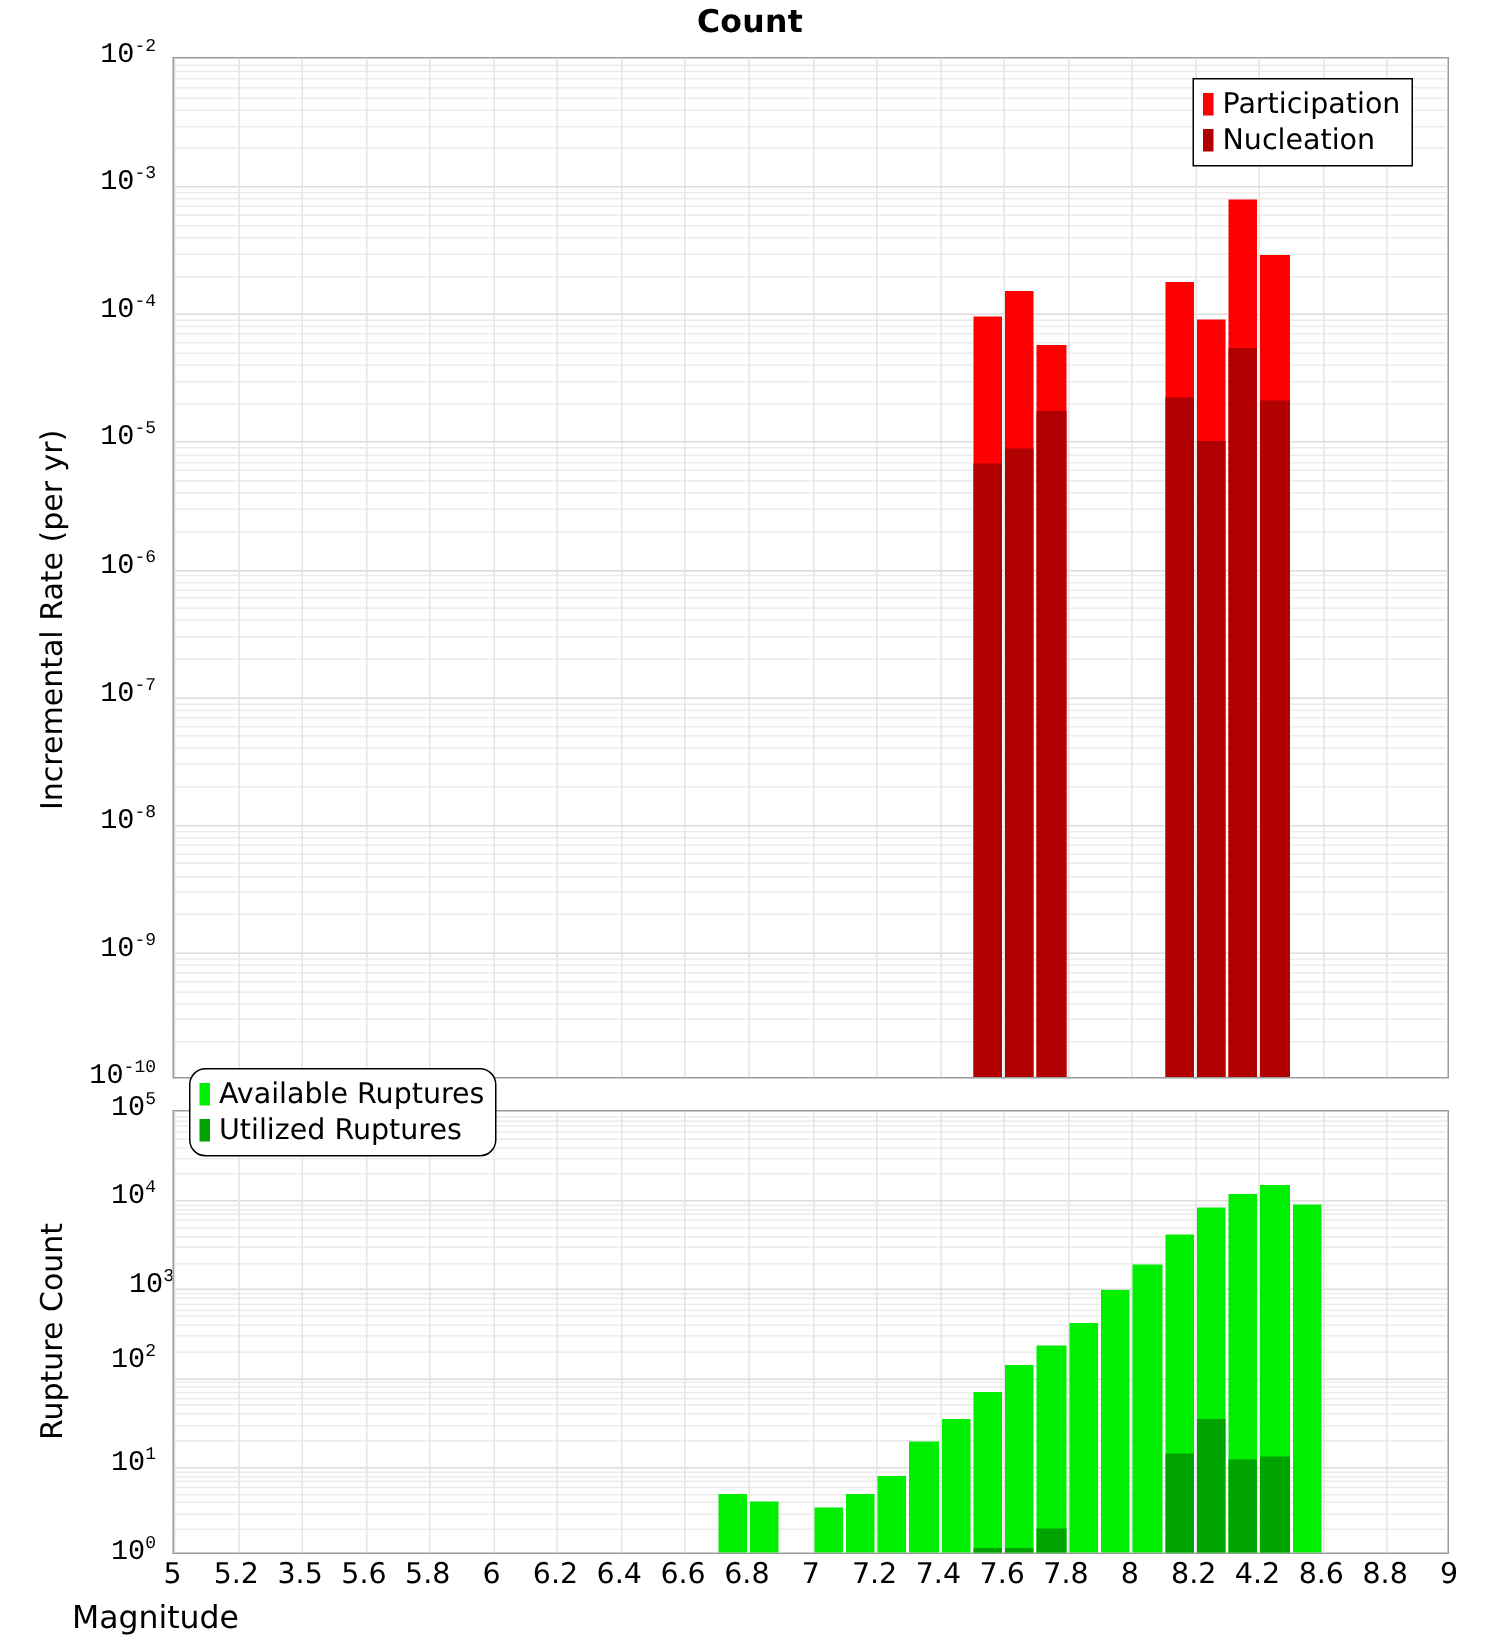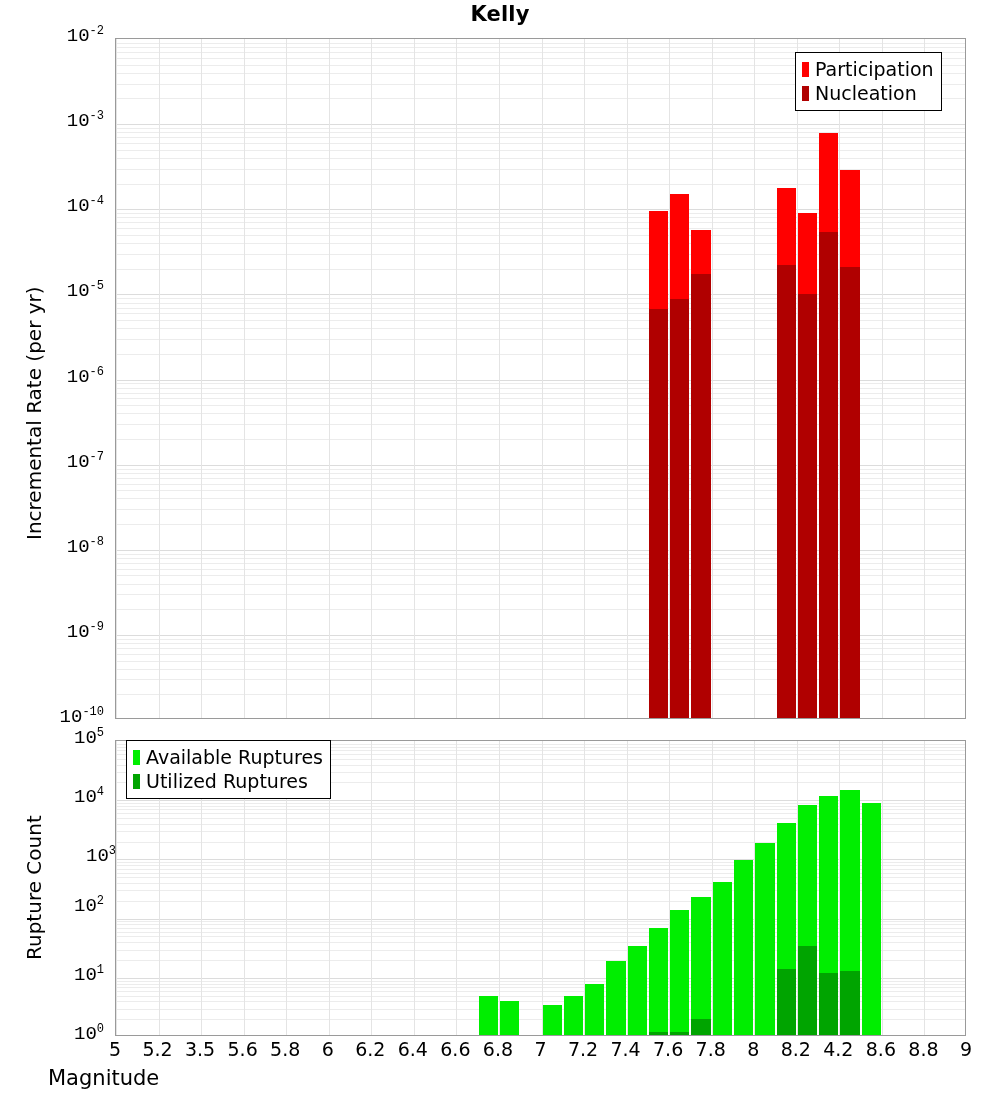--- a/index.html
+++ b/index.html
@@ -54,31 +54,31 @@
     position:absolute;left:0;top:1066px;width:1000px;
     font-size:21px;font-family:"DejaVu Sans",sans-serif;padding-left:48px;
   }
 
   
   .legend{
     position:absolute;box-sizing:border-box;background:#fff;border:1px solid #000;
     padding:4px 7px 5px 6px;
   }
   #legTop{left:795px;top:52px;}
-  #legBot{left:126px;top:740px;}
+  #legBot{left:126px;top:712px;border-radius:11px;}
   .legrow{display:flex;align-items:center;height:24px;}
   .legsw{width:7px;height:15px;margin-right:6px;flex:none;}
   .legtxt{font-size:19px;font-family:"DejaVu Sans",sans-serif;white-space:nowrap;line-height:1;}
 </style>
 </head>
 <body>
 
 <div id="root">
 
-  <div class="title">Kelly</div>
+  <div class="title">Count</div>
 
   <div class="ytlayer" id="ytTop">
       <div class="ytick" style="top: 25px; right: 888px; left: 0px; width: 104px;">10<sup>-2</sup></div>
       <div class="ytick" style="top: 110.125px; right: 888px; left: 0px; width: 104px;">10<sup>-3</sup></div>
       <div class="ytick" style="top: 195.25px; right: 888px; left: 0px; width: 104px;">10<sup>-4</sup></div>
       <div class="ytick" style="top: 280.375px; right: 888px; left: 0px; width: 104px;">10<sup>-5</sup></div>
       <div class="ytick" style="top: 365.5px; right: 888px; left: 0px; width: 104px;">10<sup>-6</sup></div>
       <div class="ytick" style="top: 450.625px; right: 888px; left: 0px; width: 104px;">10<sup>-7</sup></div>
       <div class="ytick" style="top: 535.75px; right: 888px; left: 0px; width: 104px;">10<sup>-8</sup></div>
       <div class="ytick" style="top: 620.875px; right: 888px; left: 0px; width: 104px;">10<sup>-9</sup></div>

